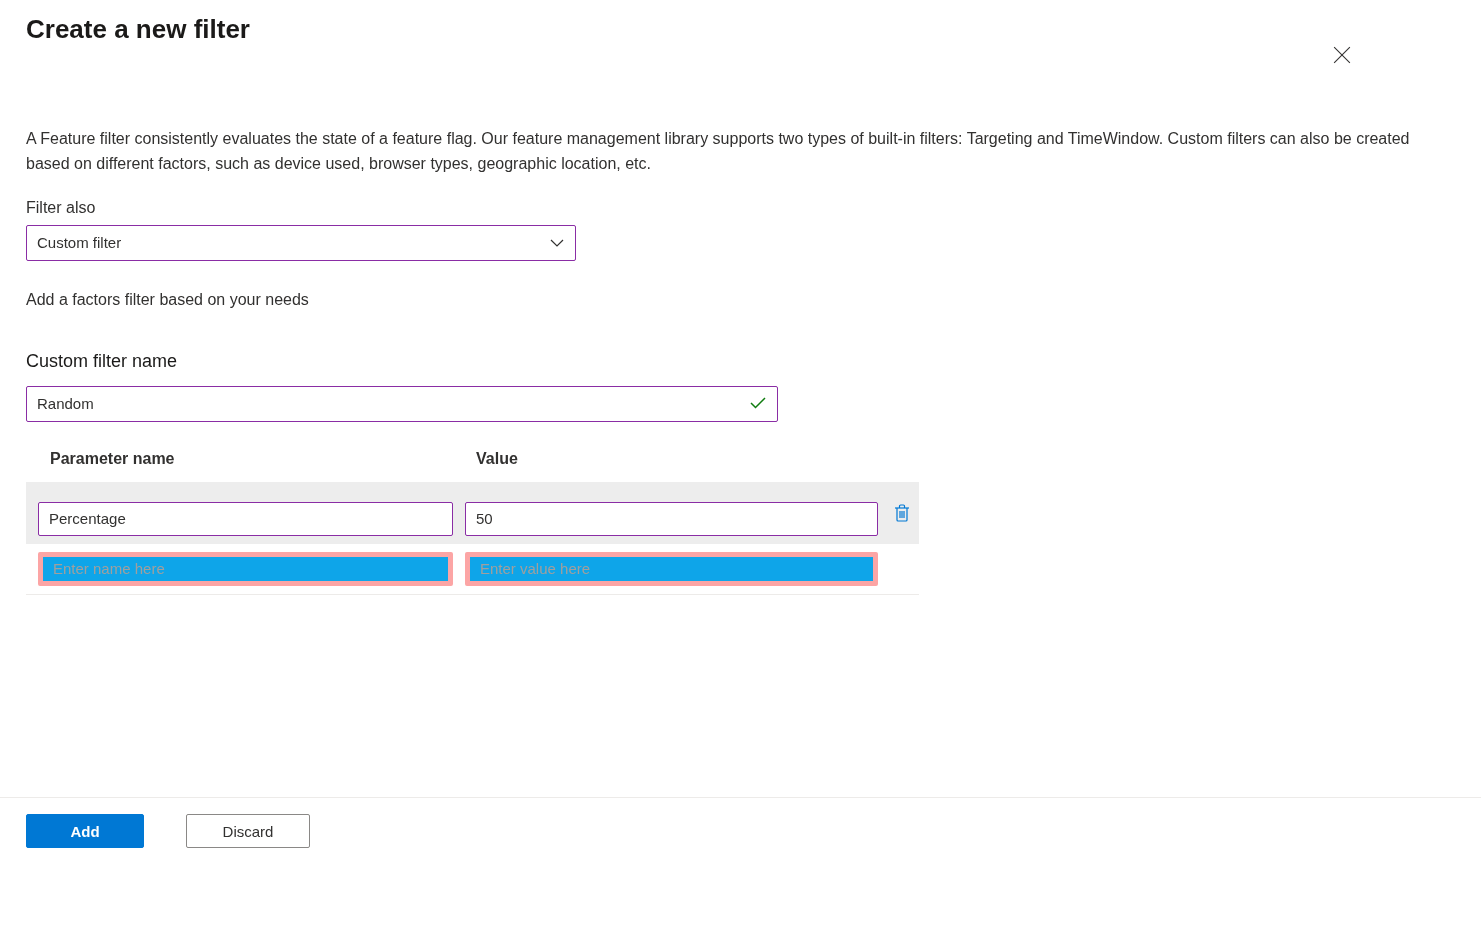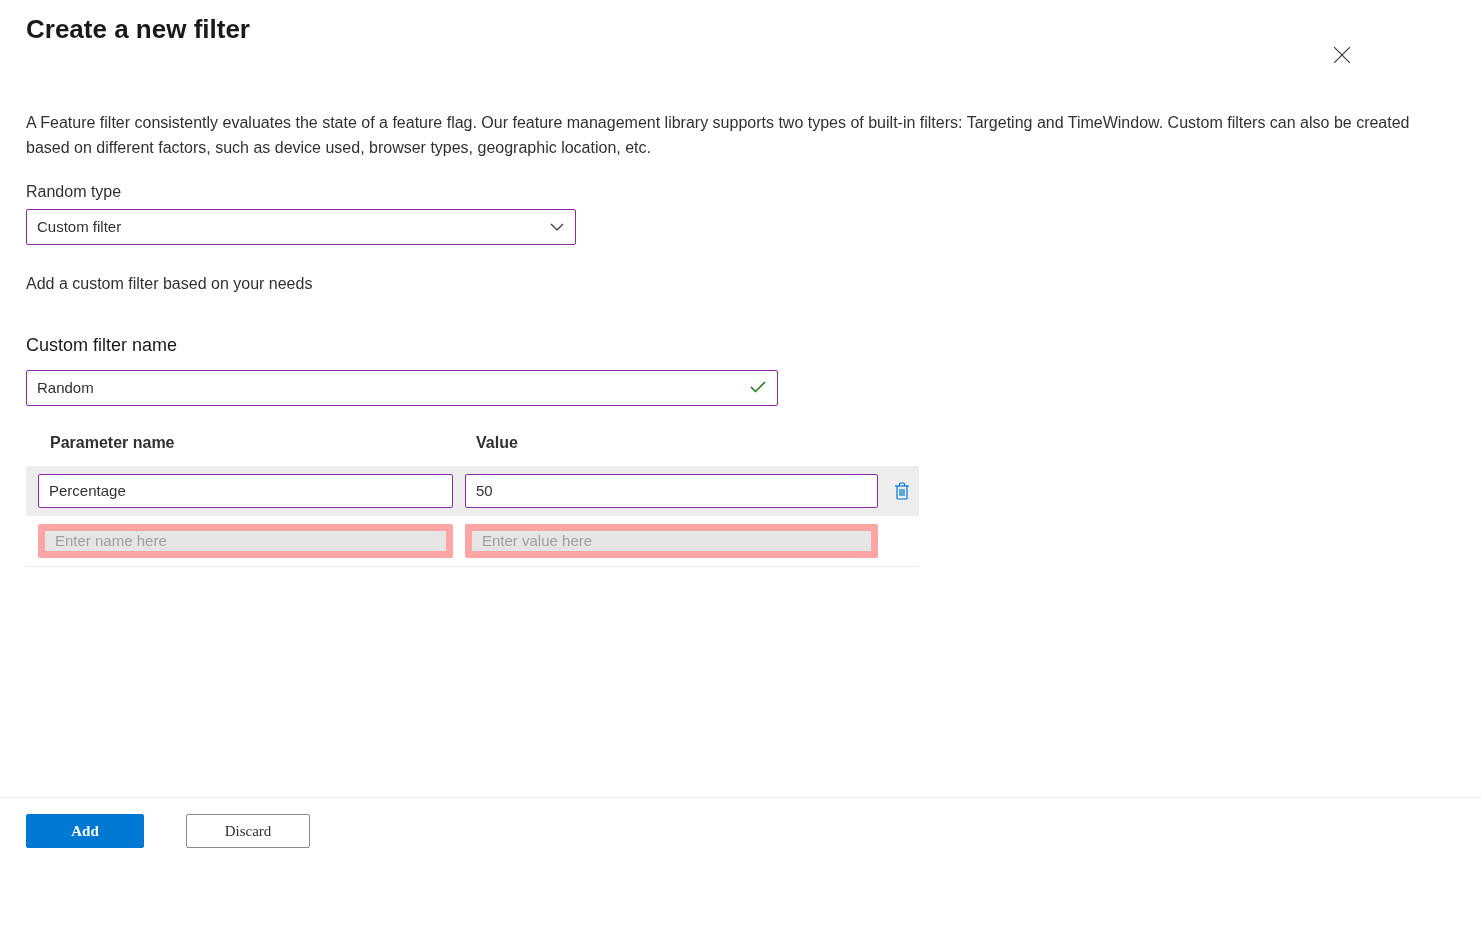--- a/index.html
+++ b/index.html
@@ -37,21 +37,21 @@
       margin-top: 8px;
     }
     .close-btn svg {
       width: 18px;
       height: 18px;
     }
     .description {
       font-size: 16px;
       line-height: 1.55;
       color: #323130;
-      margin-top: 40px;
+      margin-top: 56px;
       margin-bottom: 22px;
     }
     .field-group {
       margin-bottom: 22px;
     }
     .field-label {
       font-size: 16px;
       color: #323130;
       margin-bottom: 8px;
       display: block;
@@ -153,24 +153,25 @@
     }
     .param-name-input {
       width: 415px;
     }
     .param-value-input {
       width: 413px;
     }
     .params-row.active input {
       border: 1px solid #8a2da5;
       background: #ffffff;
+      margin-top: 12px;
     }
     .params-row.empty input {
-      border: 7px solid #fca5a5;
-      background: #e5e5e5;
+      border: 5px solid #fca5a5;
+      background: #0ea5e9;
     }
     .delete-btn {
       cursor: pointer;
       padding: 4px;
       display: flex;
       align-items: center;
     }
     .table-border {
       border-bottom: 1px solid #edebe9;
       width: 893px;
@@ -178,21 +179,20 @@
     }
     .footer {
       position: absolute;
       bottom: 78px;
       left: 0;
       right: 0;
       border-top: 1px solid #edebe9;
       padding: 16px 26px;
       display: flex;
       gap: 12px;
-      font-family: Liberation Serif, serif;
     }
     .btn {
       height: 34px;
       padding: 0 20px;
       font-size: 15px;
       font-family: inherit;
       border-radius: 2px;
       cursor: pointer;
       min-width: 118px;
     }
@@ -220,30 +220,30 @@
       <svg viewBox="0 0 16 16" fill="none" stroke="#323130" stroke-width="1">
         <line x1="1" y1="1" x2="15" y2="15"></line>
         <line x1="15" y1="1" x2="1" y2="15"></line>
       </svg>
     </div>
   </div>
 
   <p class="description">A Feature filter consistently evaluates the state of a feature flag. Our feature management library supports two types of built-in filters: Targeting and TimeWindow. Custom filters can also be created based on different factors, such as device used, browser types, geographic location, etc.</p>
 
   <div class="field-group">
-    <label class="field-label">Random type</label>
+    <label class="field-label">Filter also</label>
     <div class="select-wrapper">
       <input type="text" readonly="" class="select-field" value="Custom filter" style="">
       <span class="select-chevron">
         <svg width="14" height="9" viewBox="0 0 14 9" fill="none" stroke="#323130" stroke-width="1.2">
           <polyline points="1,1 7,7 13,1"></polyline>
         </svg>
       </span>
     </div>
-    <p class="helper-text">Add a custom filter based on your needs</p>
+    <p class="helper-text">Add a factors filter based on your needs</p>
   </div>
 
   <h2 class="section-heading">Custom filter name</h2>
   <div class="name-input-wrapper">
     <input type="text" class="text-input-validated" value="Random" style="">
     <span class="check-icon">
       <svg width="16" height="12" viewBox="0 0 16 12" fill="none" stroke="#107c10" stroke-width="1.5">
         <polyline points="1,6 5.5,10.5 15,1"></polyline>
       </svg>
     </span>

